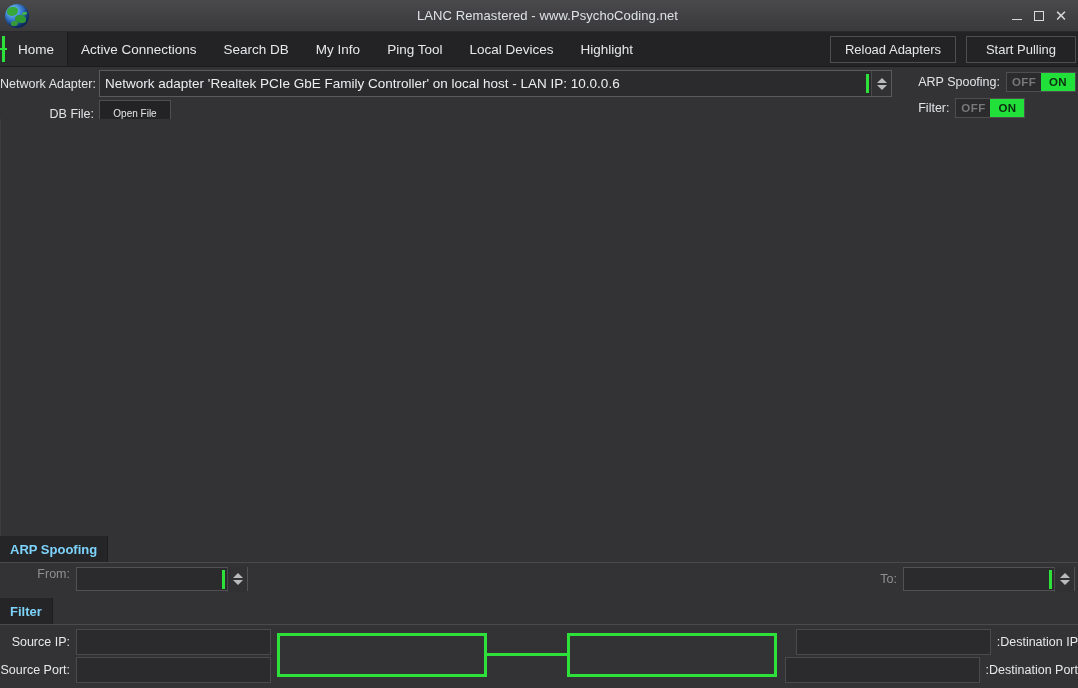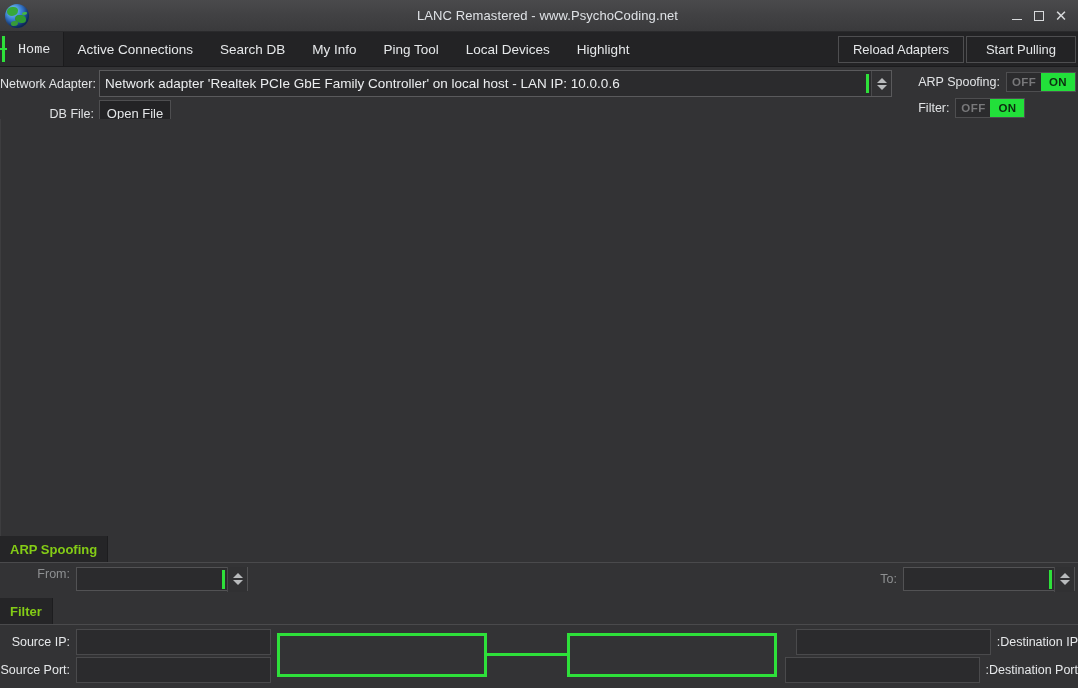--- a/index.html
+++ b/index.html
@@ -135,21 +135,20 @@
     padding: 0 13px;
     font-size: 13.5px;
     color: #e6e8ea;
     white-space: nowrap;
     border-right: 1px solid transparent;
   }
   .tab.active {
     background: #2c2c2e;
     padding-left: 18px;
     border-right: 1px solid #1b1b1d;
-    font-family: Liberation Mono, monospace;
   }
   .tab.active::before {
     content: "";
     position: absolute;
     left: 2px; top: 4px; bottom: 4px;
     width: 3px;
     background: #2ee03a;
   }
   .tab.active::after {
     content: "";
@@ -157,21 +156,21 @@
     left: 0px; top: 16px;
     width: 7px; height: 2px;
     background: #2ee03a;
   }
 
   .tabbar-right {
     margin-left: auto;
     display: flex;
     align-items: center;
     padding-right: 2px;
-    gap: 2px;
+    gap: 10px;
   }
   .topbtn {
     height: 27px;
     min-width: 110px;
     padding: 0 14px;
     background: #232325;
     border: 1px solid #4e4e50;
     color: #e4e6e8;
     font-size: 13px;
     font-family: "Liberation Sans", sans-serif;
@@ -258,21 +257,21 @@
     color: #eceef0;
     white-space: nowrap;
     overflow: hidden;
   }
   .openfile {
     width: 72px;
     height: 27px;
     background: #232325;
     border: 1px solid #4e4e50;
     color: #e4e6e8;
-    font-size: 13px;
+    font-size: 10px;
     font-family: "Liberation Sans", sans-serif;
     cursor: pointer;
     margin-left: 0px;
   }
 
   
   .toggle-area {
     position: absolute;
     right: 2px;
     top: 3px;
@@ -325,21 +324,21 @@
   .panel { flex: 0 0 auto; background: #333335; }
   .panel-header {
     display: flex;
     align-items: stretch;
     height: 27px;
     background: #333335;
     border-bottom: 1px solid #4a4a4c;
   }
   .panel-tab {
     background: #252527;
-    color: #84cc16;
+    color: #7dd3fc;
     font-size: 13px;
     font-weight: bold;
     display: flex;
     align-items: center;
     padding: 0 10px;
     border-right: 1px solid #1d1d1f;
   }
   .panel-body {
     padding: 4px 0 5px 0;
     position: relative;

